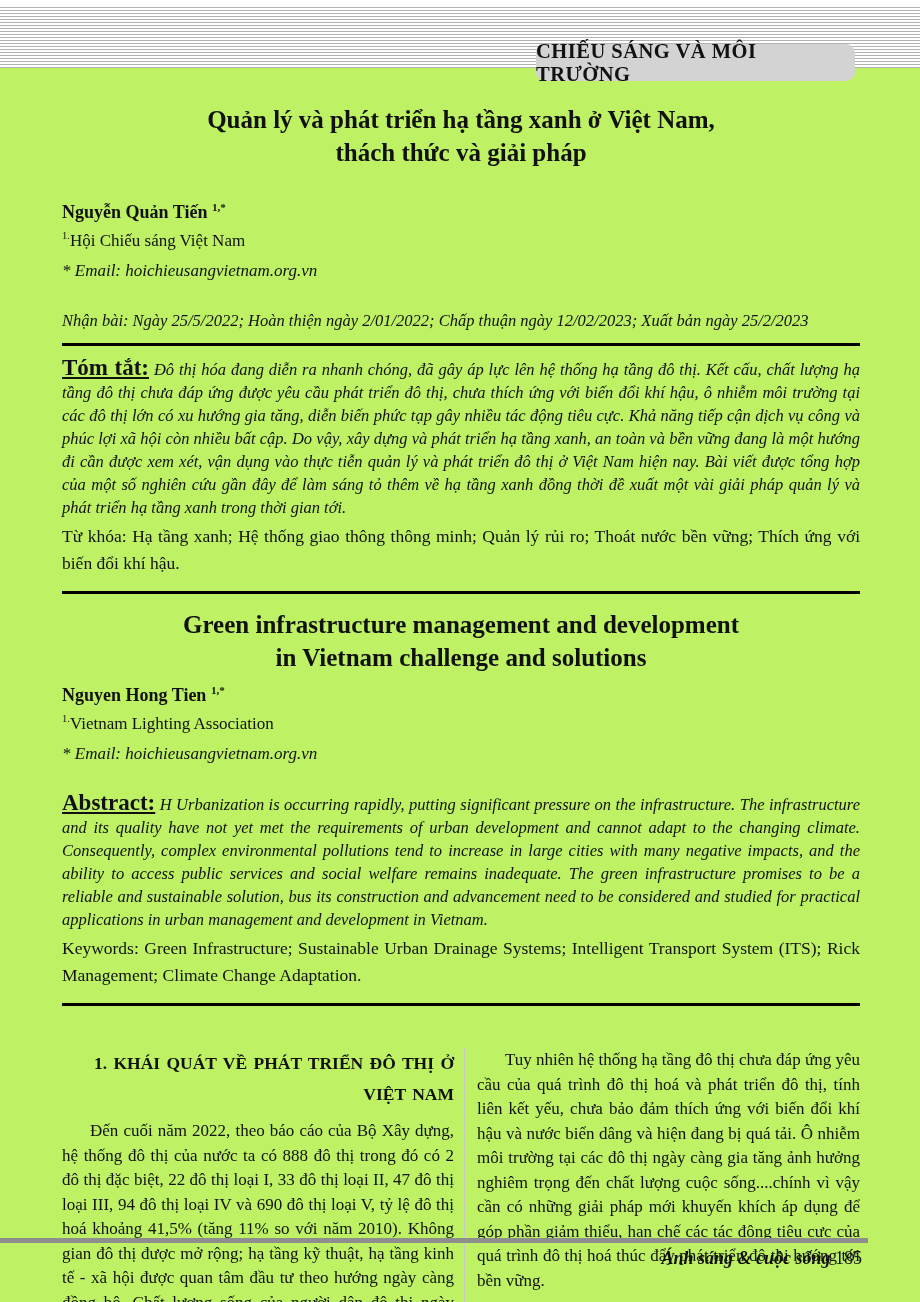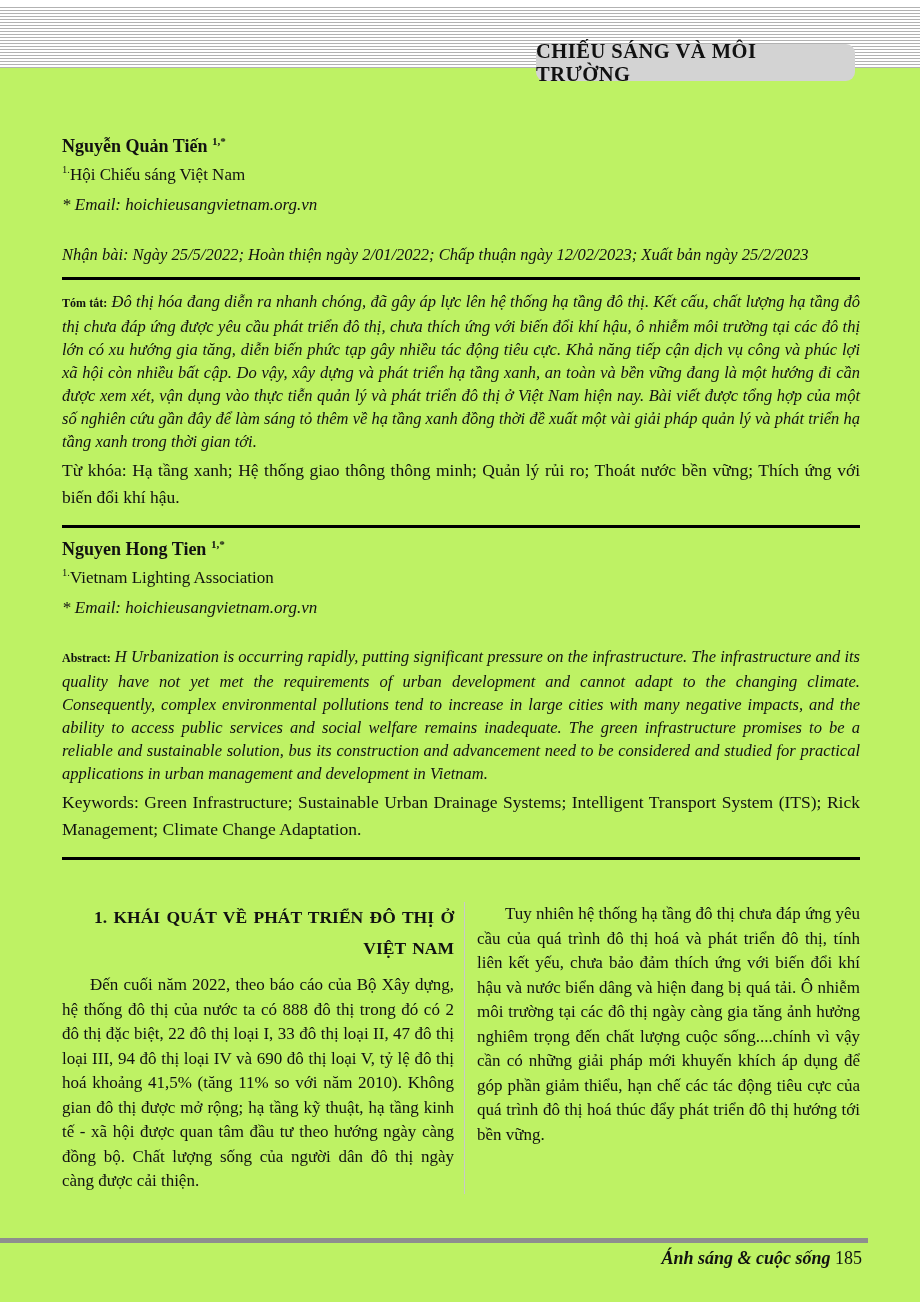--- a/index.html
+++ b/index.html
@@ -37,21 +37,21 @@
   sup { font-size:0.62em; vertical-align:super; line-height:0; }
   .affil { font-size:17px; line-height:26px; margin-top:3px; }
   .email { font-style:italic; font-size:17px; line-height:26px; margin-top:4px; }
 
   .dates { font-style:italic; font-size:16.5px; line-height:22px; margin-top:26px; }
 
   .rule { border:none; border-top:3px solid #000; margin-top:11px; }
 
   .abstract { margin-top:10px; text-align:justify; font-style:italic;
               font-size:16.5px; line-height:23px; }
-  .abstract .lbl { font-style:normal; font-weight:bold; font-size:12px; }
+  .abstract .lbl { font-style:normal; font-weight:bold; font-size:23px;text-decoration:underline; }
 
   .keywords { margin-top:4px; text-align:justify; font-size:17.5px; line-height:27px; }
   .keywords .lbl { font-weight:normal; }
 
   .rule2 { border:none; border-top:3px solid #000; margin-top:14px; }
 
   .columns { display:flex; margin-top:42px; }
   .col-left  { width:392px; }
   .col-divider { width:1px; background:#c9c9c9; margin-left:10px; margin-right:12px; }
   .col-right { flex:1; }
@@ -70,20 +70,24 @@
 <div class="page">
 
   <div class="stripes"></div>
 
   <div class="badge" style="background-color: rgb(211, 211, 211);">
     <span>CHIẾU SÁNG VÀ MÔI TRƯỜNG</span>
   </div>
 
   <div class="main">
 
+    <div class="title-vi">
+      <span style="display:block">Quản lý và phát triển hạ tầng xanh ở Việt Nam,</span>
+      <span style="display:block">thách thức và giải pháp</span>
+    </div>
 
     <div class="author-block">
       <div class="author-name">
         <span>Nguyễn Quản Tiến</span>&nbsp;<sup>1,*</sup>
       </div>
       <div class="affil">
         <sup>1.</sup><span>Hội Chiếu sáng Việt Nam</span>
       </div>
       <div class="email">* Email: hoichieusangvietnam.org.vn</div>
     </div>
@@ -95,20 +99,24 @@
     <div class="abstract">
       <span class="lbl">Tóm tắt:</span><span> Đô thị hóa đang diễn ra nhanh chóng, đã gây áp lực lên hệ thống hạ tầng đô thị. Kết cấu, chất lượng hạ tầng đô thị chưa đáp ứng được yêu cầu phát triển đô thị, chưa thích ứng với biến đổi khí hậu, ô nhiễm môi trường tại các đô thị lớn có xu hướng gia tăng, diễn biến phức tạp gây nhiều tác động tiêu cực. Khả năng tiếp cận dịch vụ công và phúc lợi xã hội còn nhiều bất cập. Do vậy, xây dựng và phát triển hạ tầng xanh, an toàn và bền vững đang là một hướng đi cần được xem xét, vận dụng vào thực tiễn quản lý và phát triển đô thị ở Việt Nam hiện nay. Bài viết được tổng hợp của một số nghiên cứu gần đây để làm sáng tỏ thêm về hạ tầng xanh đồng thời đề xuất một vài giải pháp quản lý và phát triển hạ tầng xanh trong thời gian tới.</span>
     </div>
 
     <div class="keywords">
       <span class="lbl">Từ khóa</span><span>:  Hạ tầng xanh; Hệ thống giao thông thông minh; Quản lý rủi ro; Thoát nước bền vững; Thích ứng với biến đổi khí hậu.</span>
     </div>
 
     <hr class="rule2">
 
+    <div class="title-en">
+      <span style="display:block">Green infrastructure management and development</span>
+      <span style="display:block">in Vietnam challenge and solutions</span>
+    </div>
 
     <div class="author-block" style="margin-top:8px">
       <div class="author-name">
         <span>Nguyen Hong Tien</span>&nbsp;<sup>1,*</sup>
       </div>
       <div class="affil">
         <sup>1.</sup><span>Vietnam Lighting Association</span>
       </div>
       <div class="email">* Email: hoichieusangvietnam.org.vn</div>
     </div>

